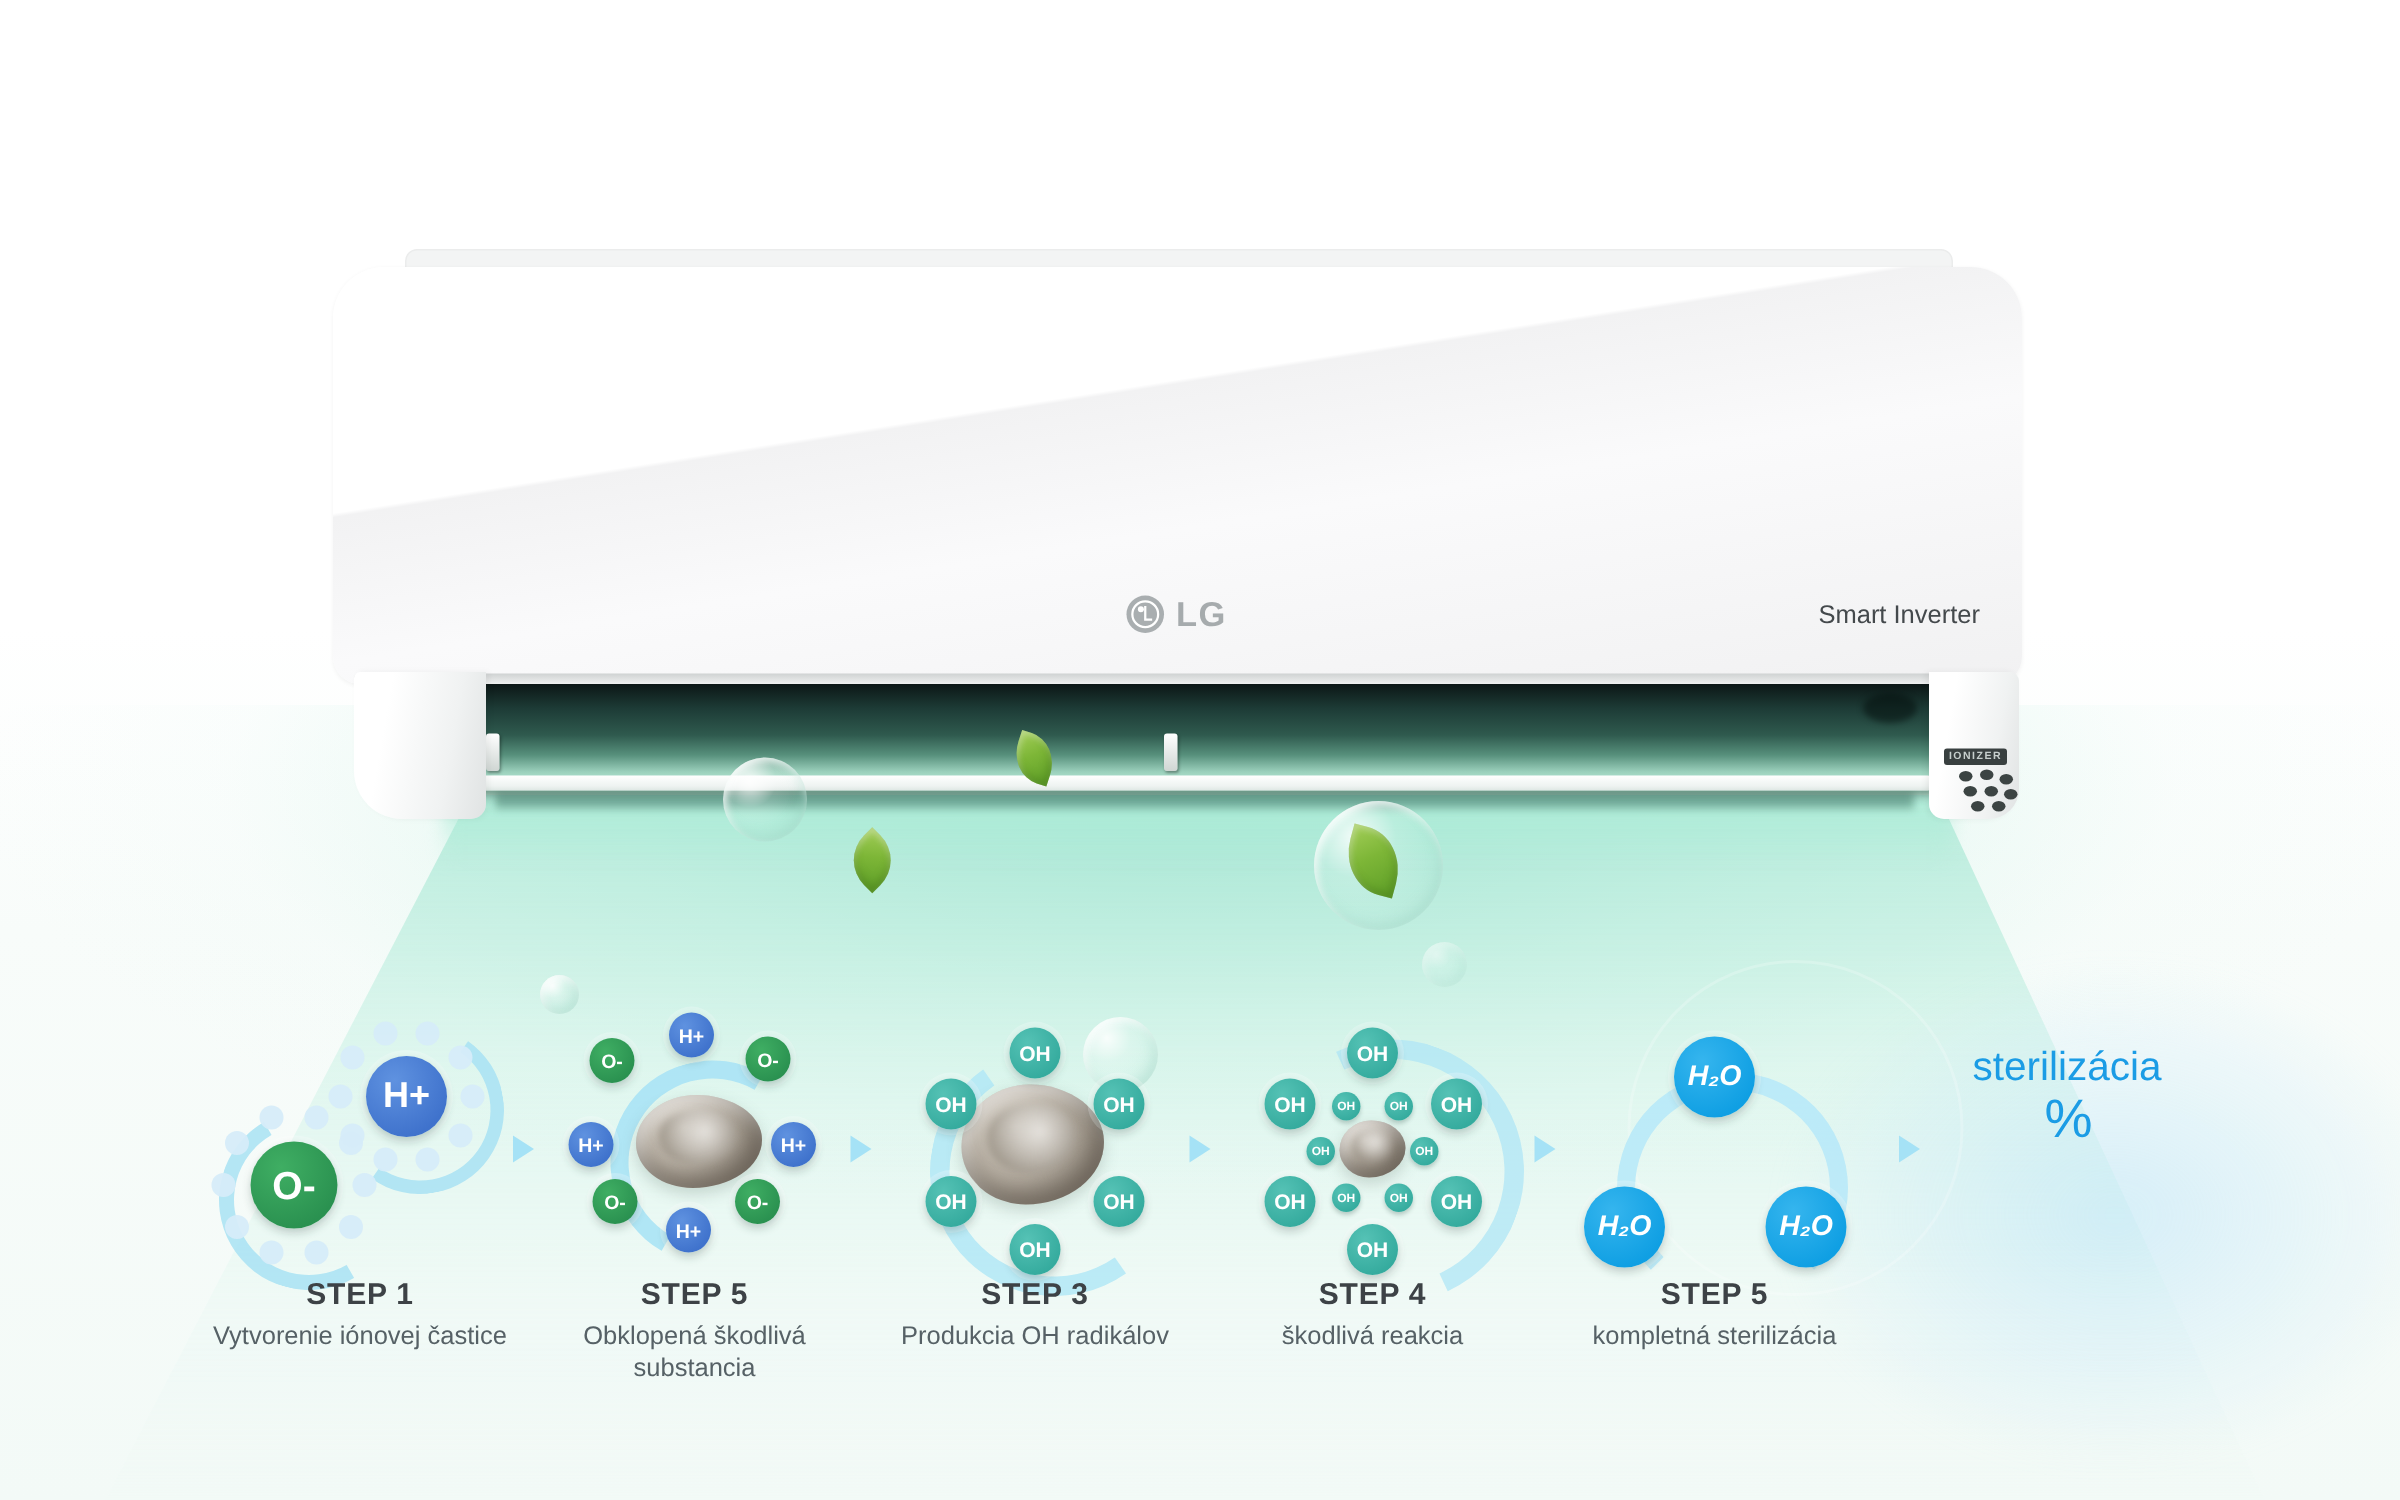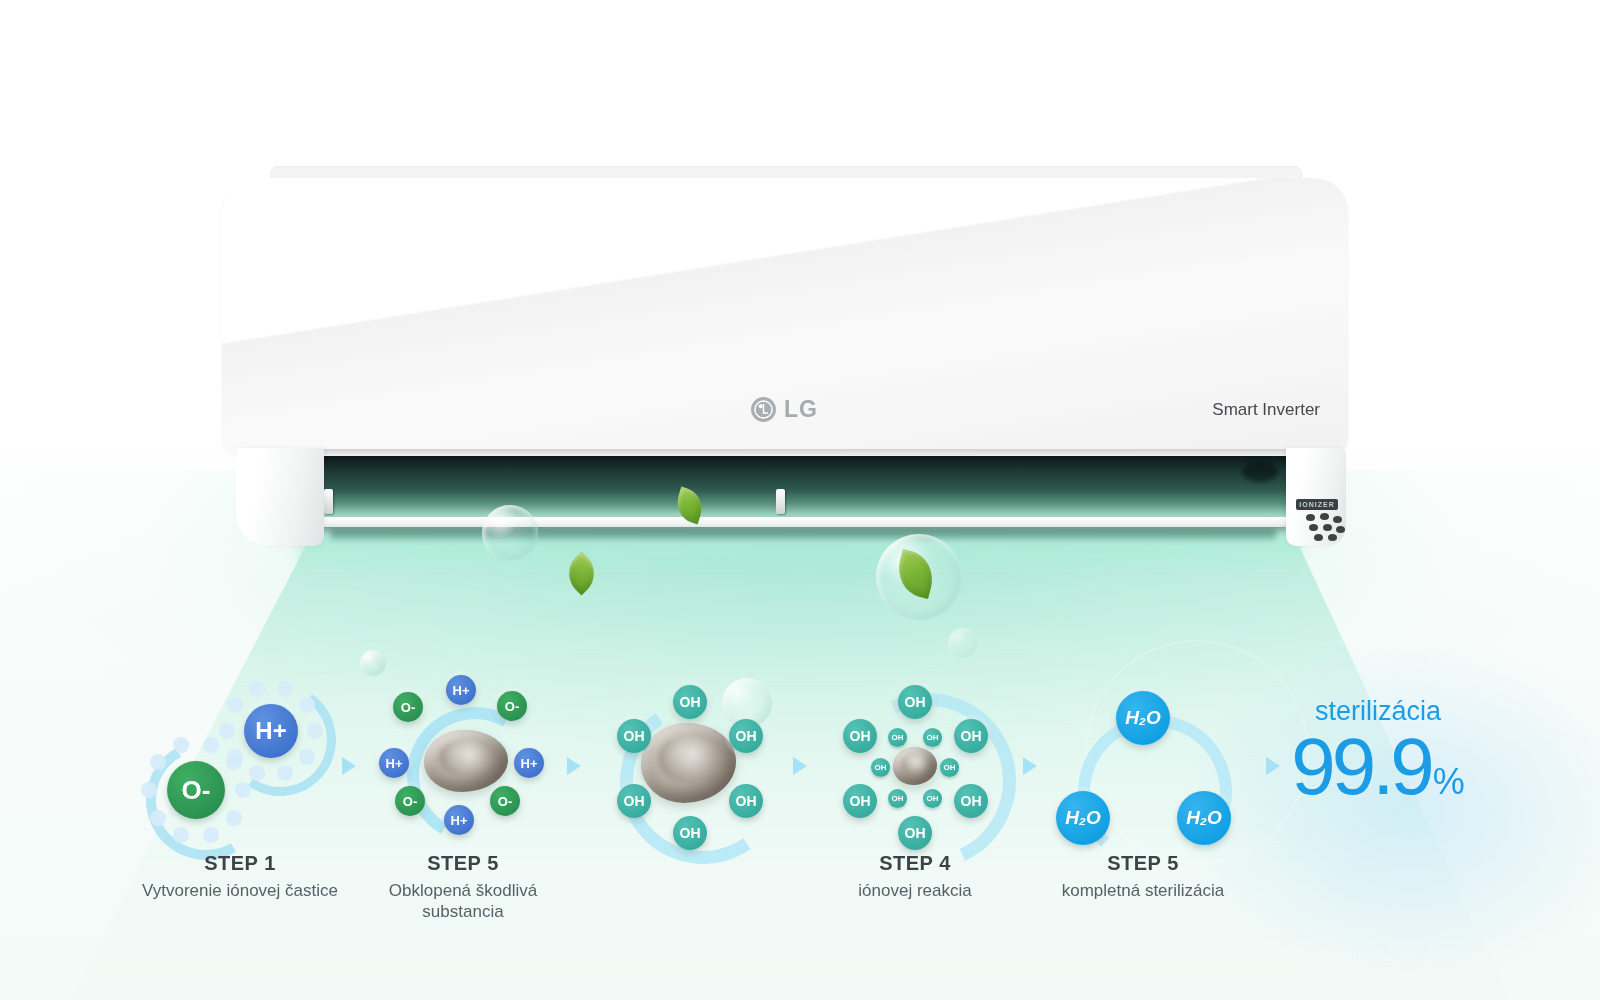--- a/index.html
+++ b/index.html
@@ -186,30 +186,33 @@
   <div class="abs ion h2o" style="left:1177px;top:791px;">H₂O</div>
 
   <div class="abs step-label" style="left:120px;top:852px;">
     <h3>STEP 1</h3>
     <p>Vytvorenie iónovej častice</p>
   </div>
   <div class="abs step-label" style="left:343px;top:852px;">
     <h3>STEP 5</h3>
     <p class="narrow">Obklopená škodlivá substancia</p>
   </div>
+  <div class="abs step-label" style="left:570px;top:852px;">
+    <h3>STEP 3</h3>
+    <p>Produkcia OH radikálov</p>
+  </div>
   <div class="abs step-label" style="left:795px;top:852px;">
     <h3>STEP 4</h3>
-    <p>iónovej reakcia</p>
+    <p>škodlivá reakcia</p>
   </div>
   <div class="abs step-label" style="left:1023px;top:852px;">
     <h3>STEP 5</h3>
     <p>kompletná sterilizácia</p>
   </div>
 
   <div class="abs result">
     <div class="r1">sterilizácia</div>
     <div class="rv">
-      <span class="num">99.9</span>
       <span class="pct">%</span>
     </div>
   </div>
 
 </div>
 
 </body></html>

